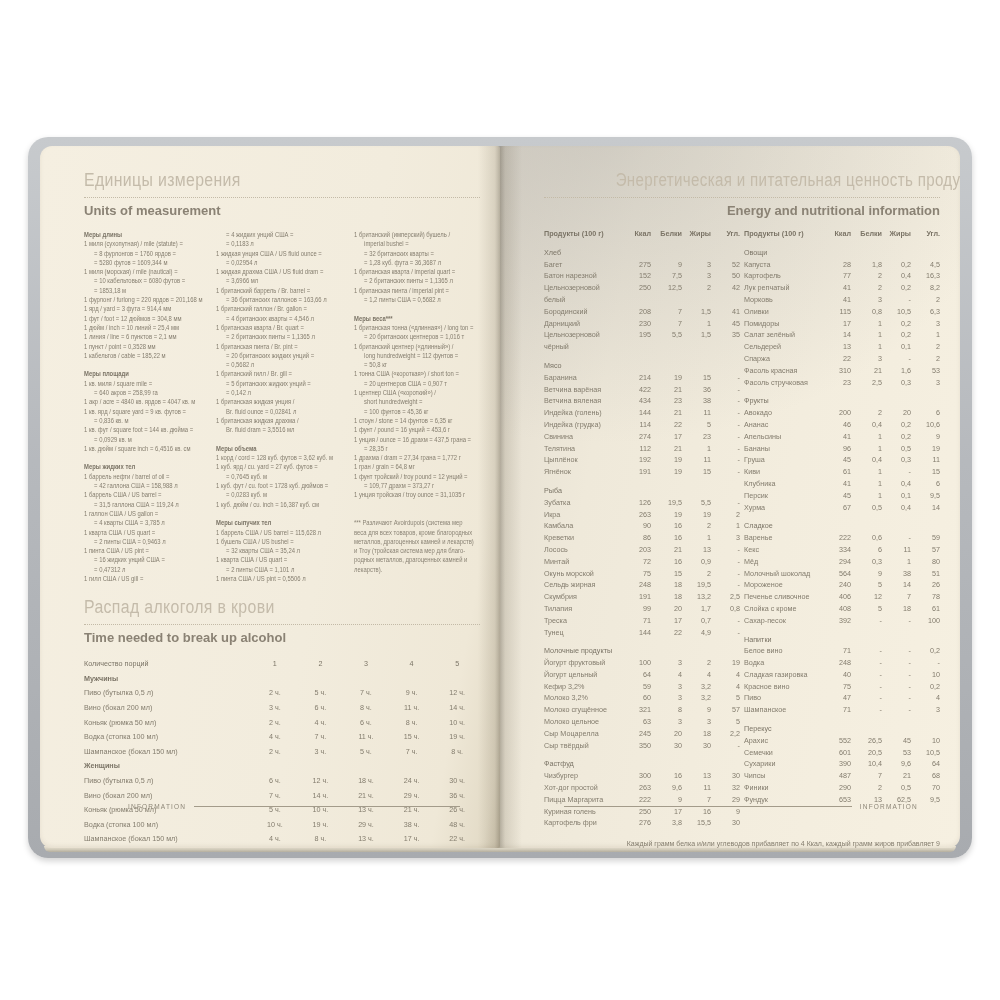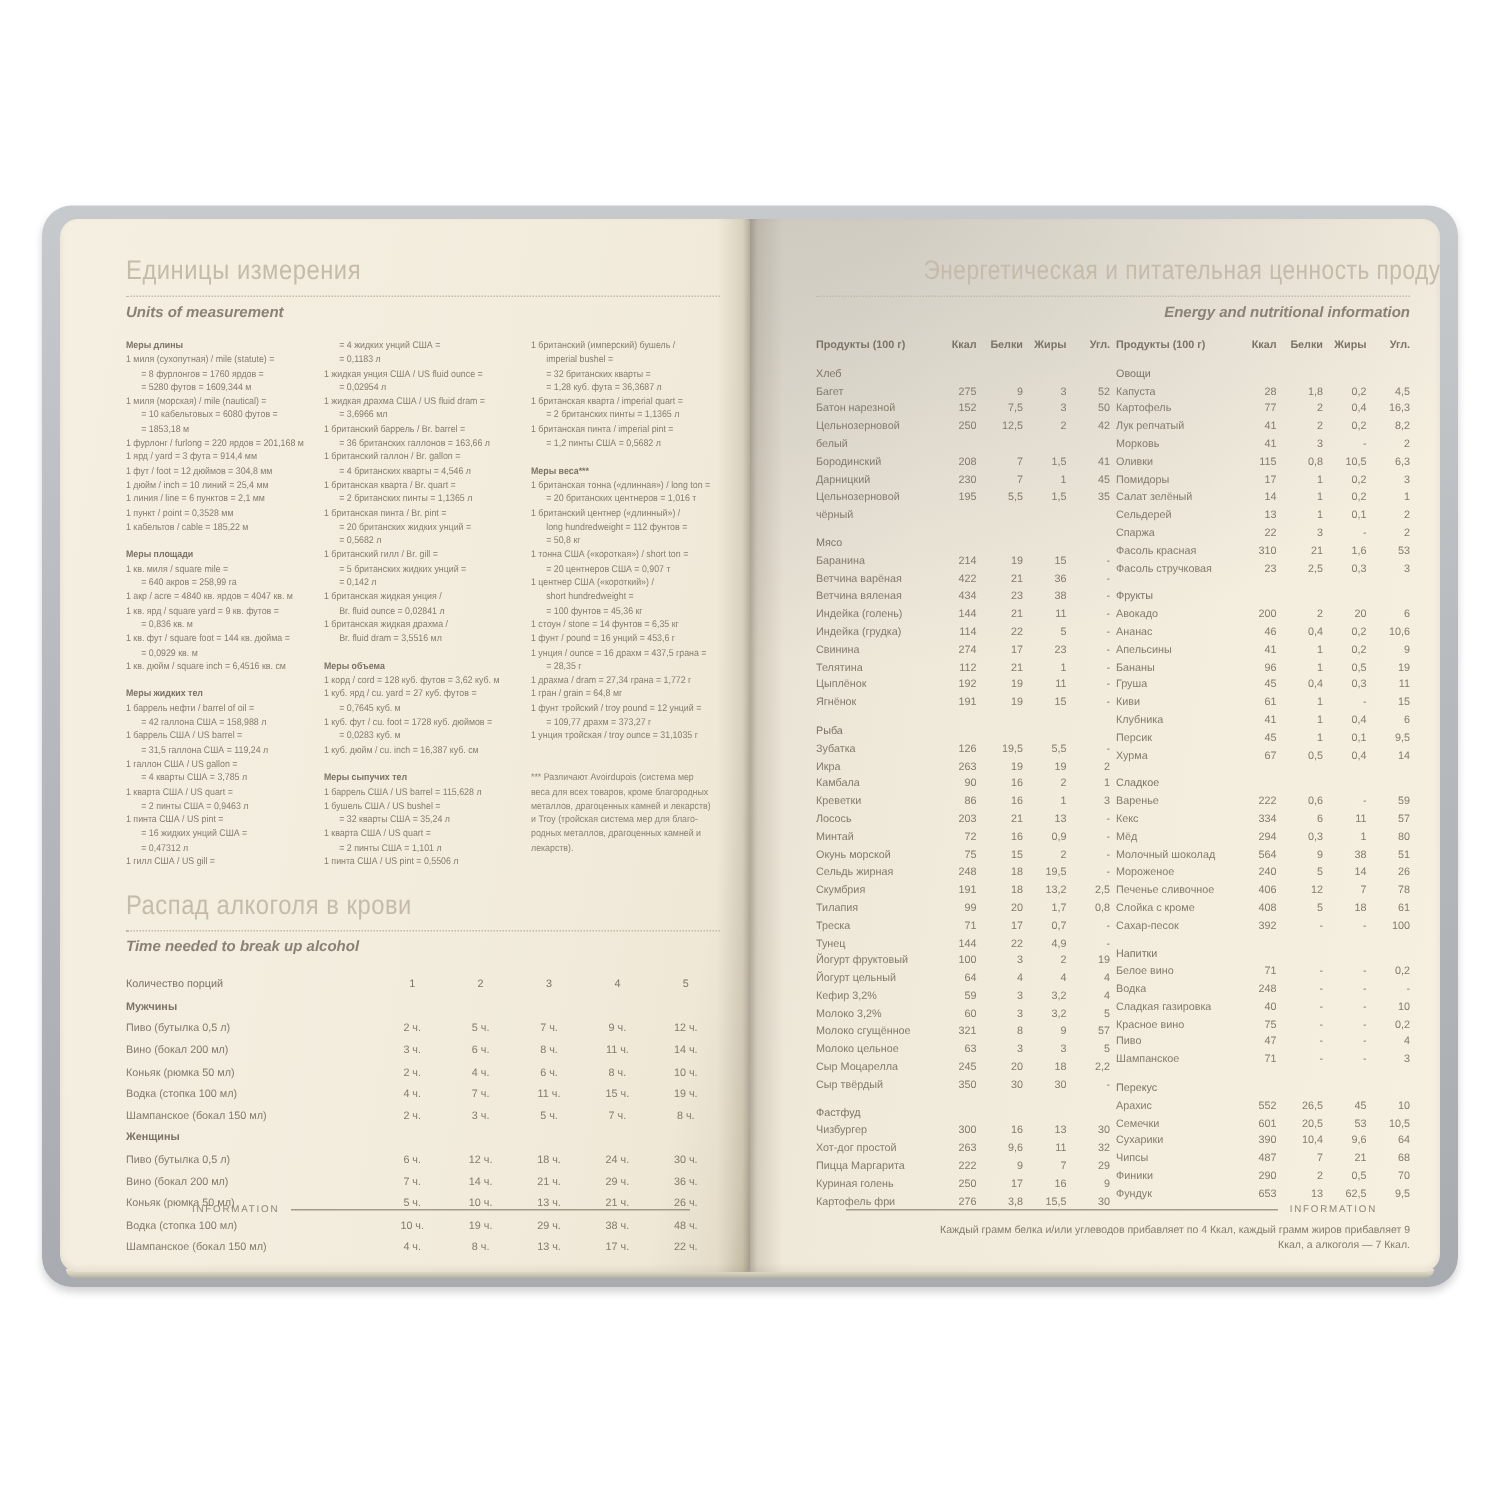--- a/index.html
+++ b/index.html
@@ -22,21 +22,21 @@
       box-shadow:inset 0 -2px 4px rgba(120,110,85,.12);}
   .spine{position:absolute;left:478px;top:146px;width:44px;height:702px;pointer-events:none;
       background:linear-gradient(to right,rgba(95,84,62,0) 0%,rgba(95,84,62,.16) 38%,rgba(64,56,40,.30) 50%,rgba(95,84,62,.16) 62%,rgba(95,84,62,0) 100%);}
   .content{position:absolute;left:44px;right:20px;top:24px;bottom:16px;}
   
   .title-row{border-bottom:1px dotted #c3baa7;padding-bottom:6px;white-space:nowrap;}
   .page-title{display:inline-block;font-size:18px;letter-spacing:.4px;color:#c4bbaa;
       transform:scaleX(.88);transform-origin:0 50%;}
   .title-row.r{text-align:right;}
   .title-row.r .page-title{transform-origin:100% 50%;transform:scaleX(.84);}
-  .page-subtitle{font-size:10px;font-weight:bold;color:#8a8274;margin-top:5px;font-style:italic;}
+  .page-subtitle{font-size:13px;font-weight:bold;color:#8a8274;margin-top:5px;}
   .page-subtitle.r{text-align:right;}
   
   .units{display:flex;gap:8px;margin-top:12px;font-size:6.4px;line-height:9.3px;color:#857e6f;}
   .unit-col{transform:scaleX(.92);transform-origin:0 0;}
   .unit-col:nth-child(1){width:124px;flex:none;}
   .unit-col:nth-child(2){width:130px;flex:none;}
   .unit-col:nth-child(3){flex:1;}
   .unit-col div{white-space:nowrap;}
   .u-h{font-weight:bold;color:#7b7466;}
   .u-c{padding-left:11px;}
@@ -521,20 +521,23 @@
                 <div class="nut-val">0,7</div>
                 <div class="nut-val">-</div>
               </div>
               <div class="nut-row">
                 <div class="nut-name">Тунец</div>
                 <div class="nut-val">144</div>
                 <div class="nut-val">22</div>
                 <div class="nut-val">4,9</div>
                 <div class="nut-val">-</div>
               </div>
+              <div class="nut-row nut-sec">
+                <div class="nut-name nut-sec-name">Молочные продукты</div>
+              </div>
               <div class="nut-row">
                 <div class="nut-name">Йогурт фруктовый</div>
                 <div class="nut-val">100</div>
                 <div class="nut-val">3</div>
                 <div class="nut-val">2</div>
                 <div class="nut-val">19</div>
               </div>
               <div class="nut-row">
                 <div class="nut-name">Йогурт цельный</div>
                 <div class="nut-val">64</div>

